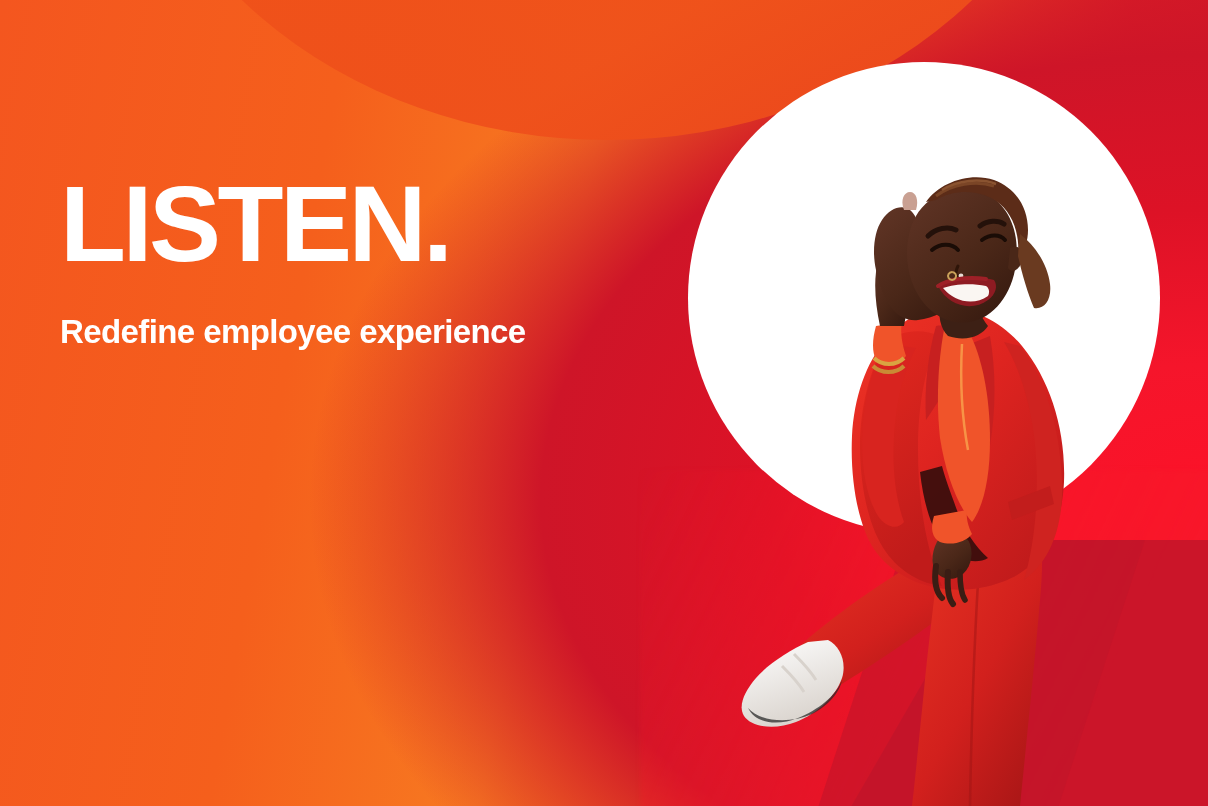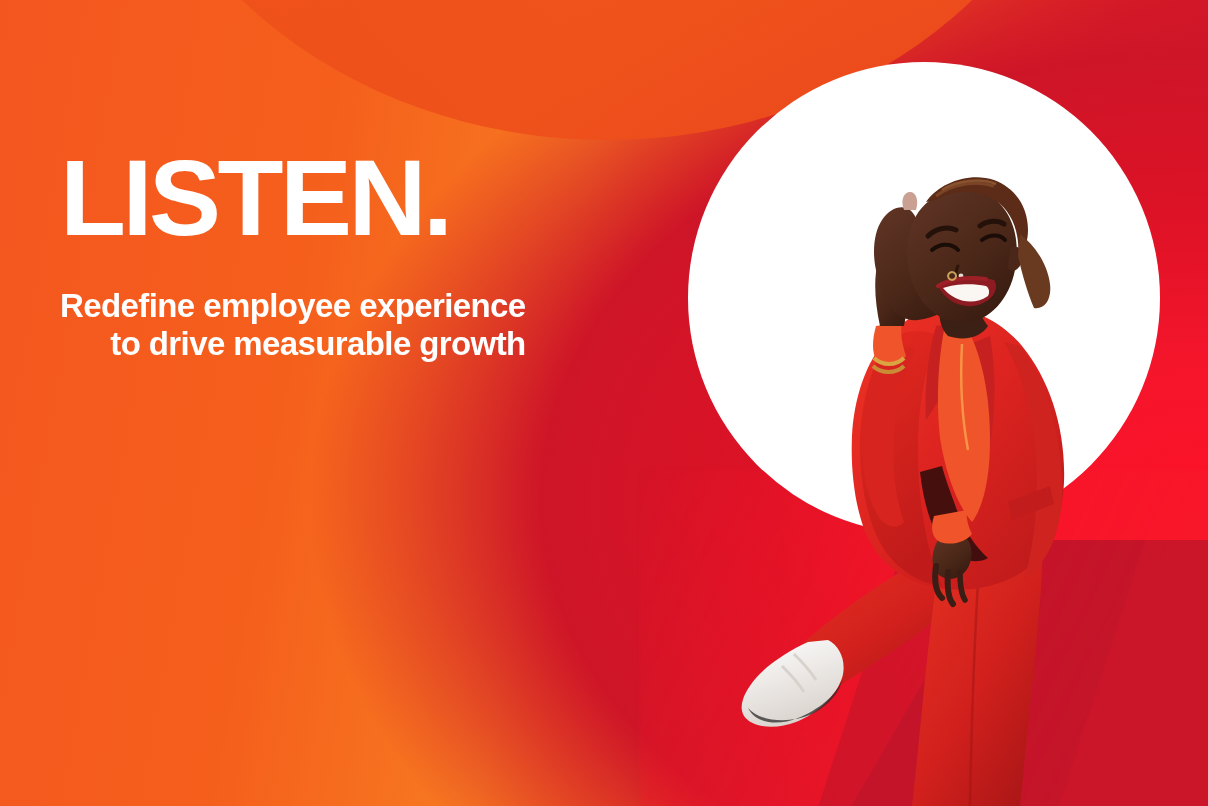--- a/index.html
+++ b/index.html
@@ -64,21 +64,21 @@
     position:absolute;
     left:688px; top:62px;
     width:472px; height:472px;
     border-radius:50%;
     background:#FFFFFF;
   }
 
   
   .copy {
     position:absolute;
-    left:60px; top:146px;
+    left:60px; top:172px;
     z-index:6;
   }
   .headline {
     color:#FFFFFF;
     font-family:"Liberation Sans", sans-serif;
     font-weight:700;
     font-size:108px;
     line-height:103px;
     letter-spacing:-3.5px;
     white-space:nowrap;
@@ -89,21 +89,21 @@
   .subhead {
     margin-top:38px;
     color:#FFFFFF;
     font-family:"Liberation Sans", sans-serif;
     font-weight:700;
     font-size:33px;
     line-height:38px;
     letter-spacing:-0.6px;
     white-space:nowrap;
   }
-  .subhead span { display:block;text-align:right; }
+  .subhead span { display:block; }
 
   
   .subject {
     position:absolute;
     left:690px; top:130px;
     width:470px; height:676px;
     z-index:5;
     pointer-events:none;
   }
   .subject svg { display:block; width:100%; height:100%; }
@@ -275,17 +275,16 @@
                C278 396 276 388 277 380 Z" fill="#F0542A"></path>
     </svg>
   </div>
 
   <div class="copy">
     <h1 class="headline">
       <span class="hl-line hl-1">LISTEN.</span>
     </h1>
     <p class="subhead">
       <span>Redefine employee experience</span>
-      <span>to drive measurable growth</span>
     </p>
   </div>
 
 </div>
 
 </body></html>

